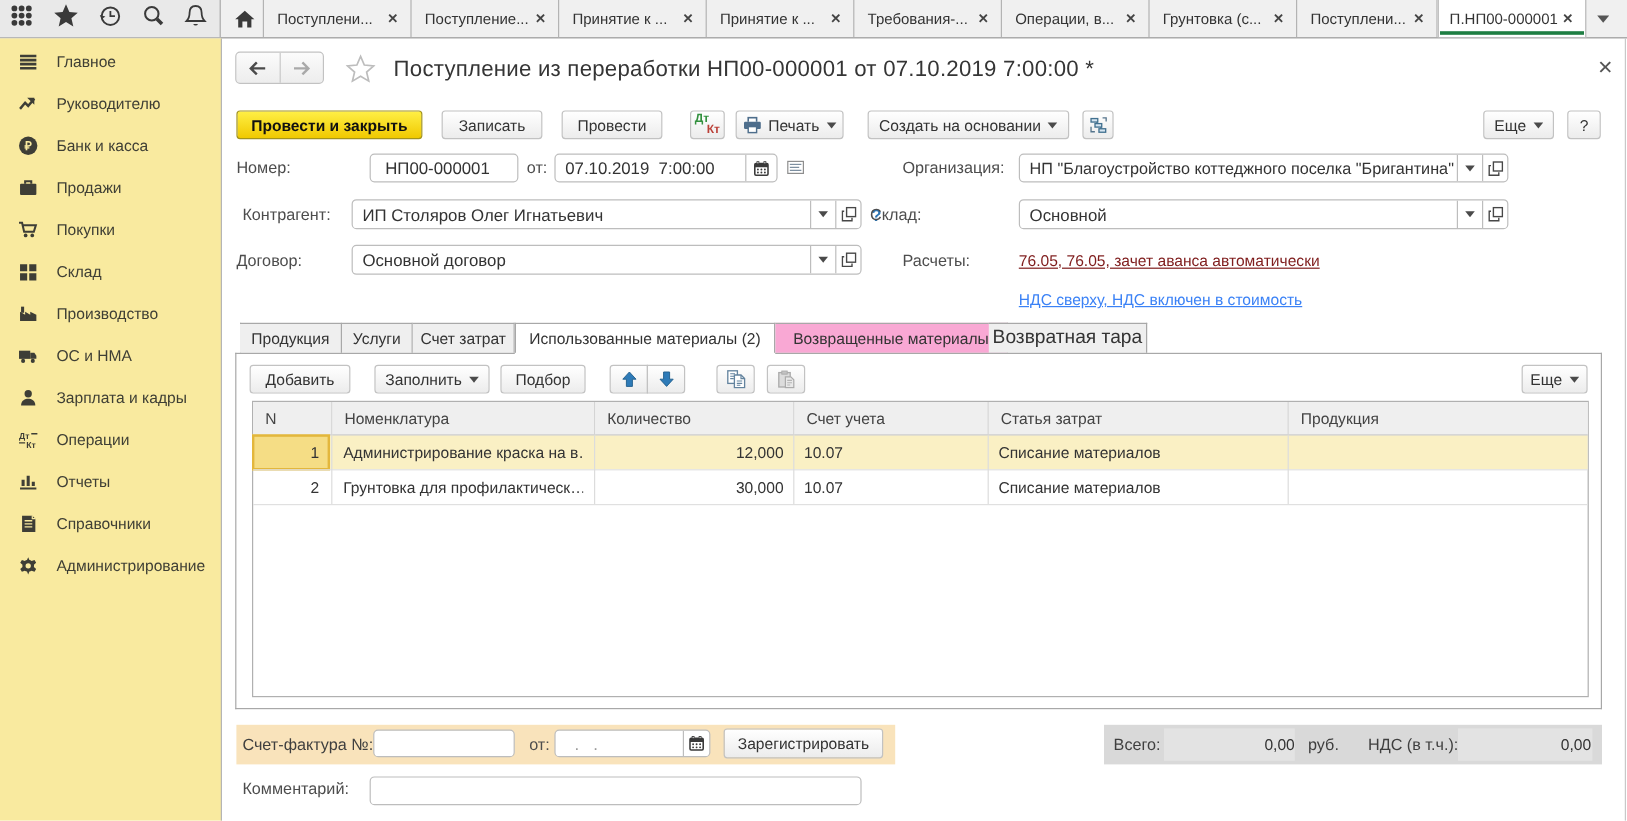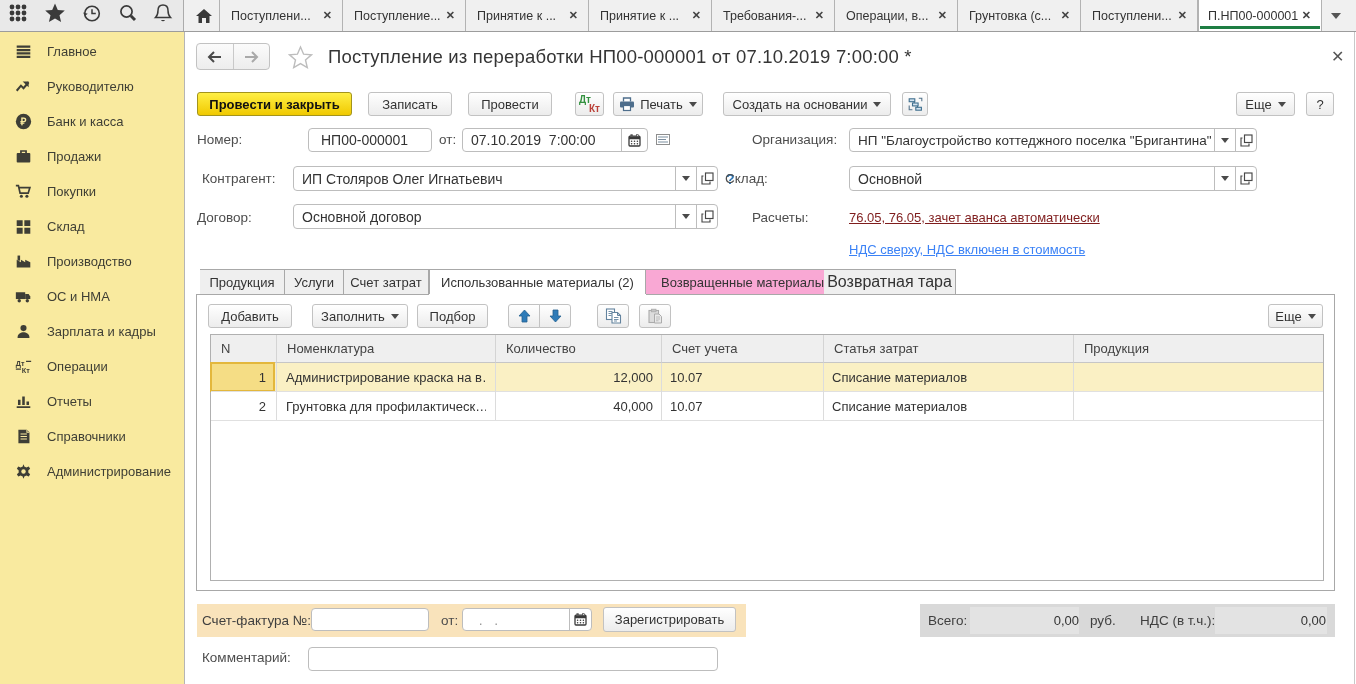--- a/index.html
+++ b/index.html
@@ -390,21 +390,21 @@
 <div class="a" style="left:210px;top:362px;width:65px;height:30px;background:#f5dd85;border:2px solid #e3b73c"></div>
 <div class="tcell" style="left:214px;top:363px;width:52px;height:28px;justify-content:flex-end">1</div>
 <div class="tcell" style="left:286px;top:363px;width:200px;height:28px">Администрирование краска на в…</div>
 <div class="tcell" style="left:495px;top:363px;width:158px;height:28px;justify-content:flex-end">12,000</div>
 <div class="tcell" style="left:670px;top:363px;width:145px;height:28px">10.07</div>
 <div class="tcell" style="left:832px;top:363px;width:235px;height:28px">Списание материалов</div>
 <div class="a" style="left:211px;top:391px;width:1112px;height:1px;background:#e0e0e0"></div>
 
 <div class="tcell" style="left:214px;top:392px;width:52px;height:28px;justify-content:flex-end">2</div>
 <div class="tcell" style="left:286px;top:392px;width:200px;height:28px">Грунтовка для профилактическ…</div>
-<div class="tcell" style="left:495px;top:392px;width:158px;height:28px;justify-content:flex-end">40,000</div>
+<div class="tcell" style="left:495px;top:392px;width:158px;height:28px;justify-content:flex-end">30,000</div>
 <div class="tcell" style="left:670px;top:392px;width:145px;height:28px">10.07</div>
 <div class="tcell" style="left:832px;top:392px;width:235px;height:28px">Списание материалов</div>
 <div class="a" style="left:211px;top:420px;width:1112px;height:1px;background:#e0e0e0"></div>
 
 <div class="a" style="left:276px;top:363px;width:1px;height:57px;background:#dcdcdc"></div>
 <div class="a" style="left:495px;top:363px;width:1px;height:57px;background:#dcdcdc"></div>
 <div class="a" style="left:661px;top:363px;width:1px;height:57px;background:#dcdcdc"></div>
 <div class="a" style="left:823px;top:363px;width:1px;height:57px;background:#dcdcdc"></div>
 <div class="a" style="left:1073px;top:363px;width:1px;height:57px;background:#dcdcdc"></div>
 

